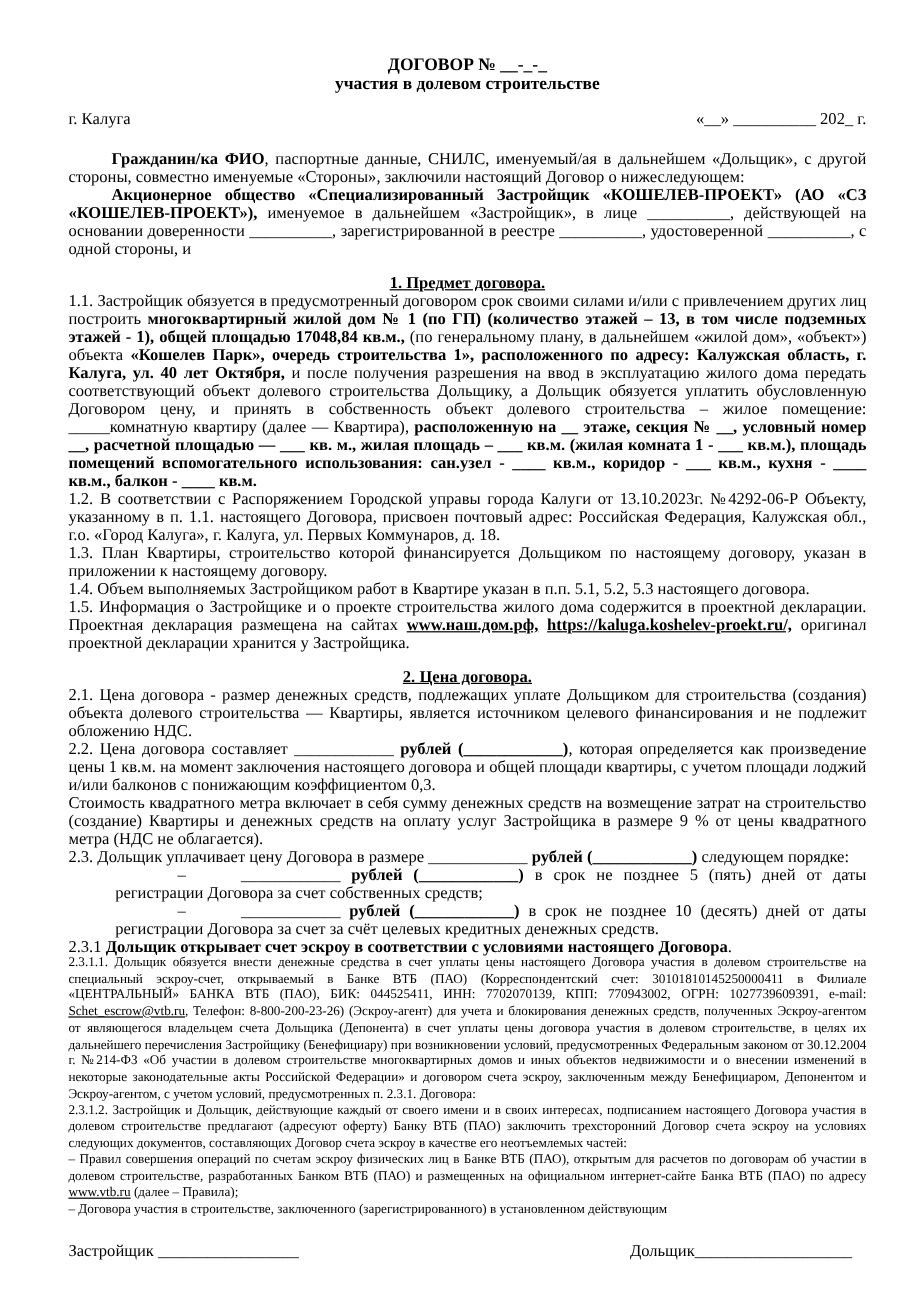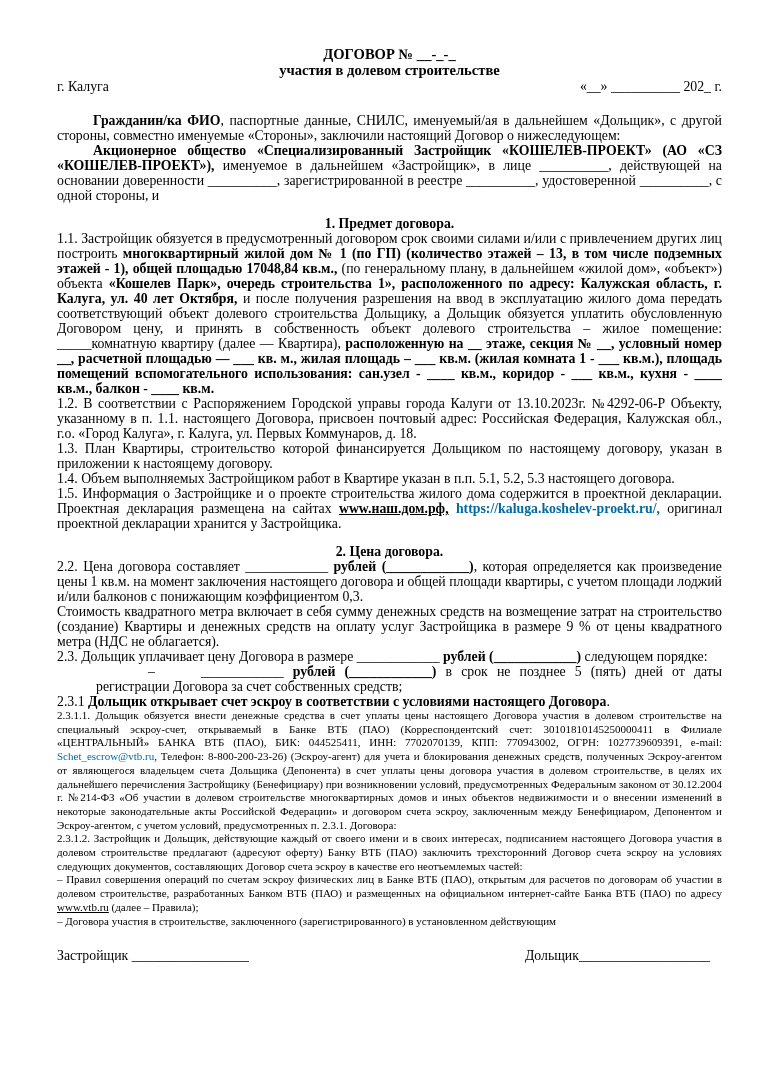--- a/index.html
+++ b/index.html
@@ -8,27 +8,27 @@
     padding:46px 42px 0 57px;
     background:#ffffff;color:#000;
     font-family:"Liberation Serif","DejaVu Serif",serif;
     font-size:13.8px;line-height:15px;
     overflow:hidden;
   }
   p{margin:0;text-align:justify;}
   .b{font-weight:bold;}
   .u{text-decoration:underline;}
   .title{text-align:center;font-weight:bold;font-size:14.6px;line-height:16px;}
-  .cityline{display:flex;justify-content:space-between;margin-top:1px;margin-bottom:19px;}
+  .cityline{display:flex;justify-content:space-between;margin-top:13px;margin-bottom:19px;}
   .indent{text-indent:36px;}
-  .h{text-align:center;font-weight:bold;margin-top:13px;}
+  .h{text-align:center;font-weight:bold;margin-top:13px;text-decoration:underline;}
   .pay{padding-left:39px;text-indent:52px;}
   .tab{display:inline-block;width:46px;}
   .small{font-size:11px;line-height:13.7px;}
-  a.link{color:#0369a1;cursor:pointer;}
+  a.link{color:#000000;text-decoration:underline;cursor:pointer;}
   .footer{display:flex;justify-content:space-between;margin-top:20px;padding-right:12px;}
 </style>
 </head>
 <body>
 
 <div class="page">
 
   <div class="title">
     <div>ДОГОВОР № __-_-_</div>
     <div>участия в долевом строительстве</div>
@@ -48,29 +48,31 @@
   <p><span>1.1. Застройщик обязуется в предусмотренный договором срок своими силами и/или с привлечением других лиц построить </span><span class="b">многоквартирный жилой дом № 1 (по ГП) (количество этажей – 13, в том числе подземных этажей - 1), общей площадью 17048,84 кв.м.,</span><span> (по генеральному плану, в дальнейшем «жилой дом», «объект») объекта </span><span class="b">«Кошелев Парк», очередь строительства 1», расположенного по адресу: Калужская область, г. Калуга, ул. 40 лет Октября,</span><span> и после получения разрешения на ввод в эксплуатацию жилого дома передать соответствующий объект долевого строительства Дольщику, а Дольщик обязуется уплатить обусловленную Договором цену, и принять в собственность объект долевого строительства – жилое помещение: _____комнатную квартиру (далее — Квартира), </span><span class="b">расположенную на __ этаже, секция № __, условный номер __, расчетной площадью — ___ кв. м., жилая площадь – ___ кв.м. (жилая комната 1 - ___ кв.м.), площадь помещений вспомогательного использования: сан.узел - ____ кв.м., коридор - ___ кв.м., кухня - ____ кв.м., балкон - ____ кв.м.</span></p>
 
   <p>1.2. В соответствии с Распоряжением Городской управы города Калуги от 13.10.2023г. №4292-06-Р Объекту, указанному в п. 1.1. настоящего Договора, присвоен почтовый адрес: Российская Федерация, Калужская обл., г.о. «Город Калуга», г. Калуга, ул. Первых Коммунаров, д. 18.</p>
   <p>1.3. План Квартиры, строительство которой финансируется Дольщиком по настоящему договору, указан в приложении к настоящему договору.</p>
   <p>1.4. Объем выполняемых Застройщиком работ в Квартире указан в п.п. 5.1, 5.2, 5.3 настоящего договора.</p>
 
   <p><span>1.5. Информация о Застройщике и о проекте строительства жилого дома содержится в проектной декларации. Проектная декларация размещена на сайтах </span><span class="b u">www.наш.дом.рф,</span><span> </span><a class="link b">https://kaluga.koshelev-proekt.ru/,</a><span> оригинал проектной декларации хранится у Застройщика.</span></p>
 
   <p class="h">2. Цена договора.</p>
 
+  <p>2.1. Цена договора - размер денежных средств, подлежащих уплате Дольщиком для строительства (создания) объекта долевого строительства — Квартиры, является источником целевого финансирования и не подлежит обложению НДС.</p>
 
   <p><span>2.2. Цена договора составляет ____________ </span><span class="b">рублей (____________)</span><span>, которая определяется как произведение цены 1 кв.м. на момент заключения настоящего договора и общей площади квартиры, с учетом площади лоджий и/или балконов с понижающим коэффициентом 0,3.</span></p>
 
   <p>Стоимость квадратного метра включает в себя сумму денежных средств на возмещение затрат на строительство (создание) Квартиры и денежных средств на оплату услуг Застройщика в размере 9 % от цены квадратного метра (НДС не облагается).</p>
 
   <p><span>2.3. Дольщик уплачивает цену Договора в размере ____________ </span><span class="b">рублей (____________)</span><span> следующем порядке:</span></p>
 
   <p class="pay"><span>–</span><span class="tab"></span><span>____________ </span><span class="b">рублей (____________)</span><span> в срок не позднее 5 (пять) дней от даты регистрации Договора за счет собственных средств;</span></p>
 
+  <p class="pay"><span>–</span><span class="tab"></span><span>____________ </span><span class="b">рублей (____________)</span><span> в срок не позднее 10 (десять) дней от даты регистрации Договора за счет за счёт целевых кредитных денежных средств.</span></p>
 
   <p><span>2.3.1 </span><span class="b">Дольщик открывает счет эскроу в соответствии с условиями настоящего Договора</span><span>.</span></p>
 
   <div class="small">
     <p><span>2.3.1.1. Дольщик обязуется внести денежные средства в счет уплаты цены настоящего Договора участия в долевом строительстве на специальный эскроу-счет, открываемый в Банке ВТБ (ПАО) (Корреспондентский счет: 30101810145250000411 в Филиале «ЦЕНТРАЛЬНЫЙ» БАНКА ВТБ (ПАО), БИК: 044525411, ИНН: 7702070139, КПП: 770943002, ОГРН: 1027739609391, e-mail: </span><a class="link">Schet_escrow@vtb.ru</a><span>, Телефон: 8-800-200-23-26) (Эскроу-агент) для учета и блокирования денежных средств, полученных Эскроу-агентом от являющегося владельцем счета Дольщика (Депонента) в счет уплаты цены договора участия в долевом строительстве, в целях их дальнейшего перечисления Застройщику (Бенефициару) при возникновении условий, предусмотренных Федеральным законом от 30.12.2004 г. №214-ФЗ «Об участии в долевом строительстве многоквартирных домов и иных объектов недвижимости и о внесении изменений в некоторые законодательные акты Российской Федерации» и договором счета эскроу, заключенным между Бенефициаром, Депонентом и Эскроу-агентом, с учетом условий, предусмотренных п. 2.3.1. Договора:</span></p>
 
     <p>2.3.1.2. Застройщик и Дольщик, действующие каждый от своего имени и в своих интересах, подписанием настоящего Договора участия в долевом строительстве предлагают (адресуют оферту) Банку ВТБ (ПАО) заключить трехсторонний Договор счета эскроу на условиях следующих документов, составляющих Договор счета эскроу в качестве его неотъемлемых частей:</p>
 
     <p><span>– Правил совершения операций по счетам эскроу физических лиц в Банке ВТБ (ПАО), открытым для расчетов по договорам об участии в долевом строительстве, разработанных Банком ВТБ (ПАО) и размещенных на официальном интернет-сайте Банка ВТБ (ПАО) по адресу </span><span class="u">www.vtb.ru</span><span> (далее – Правила);</span></p>
 

